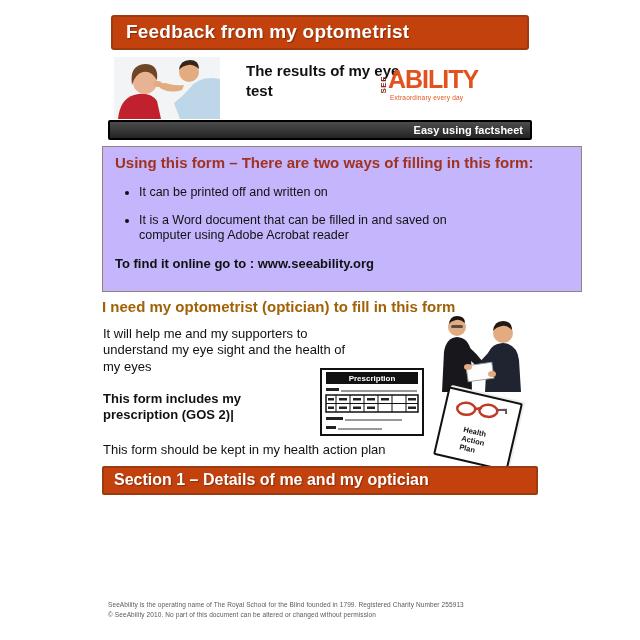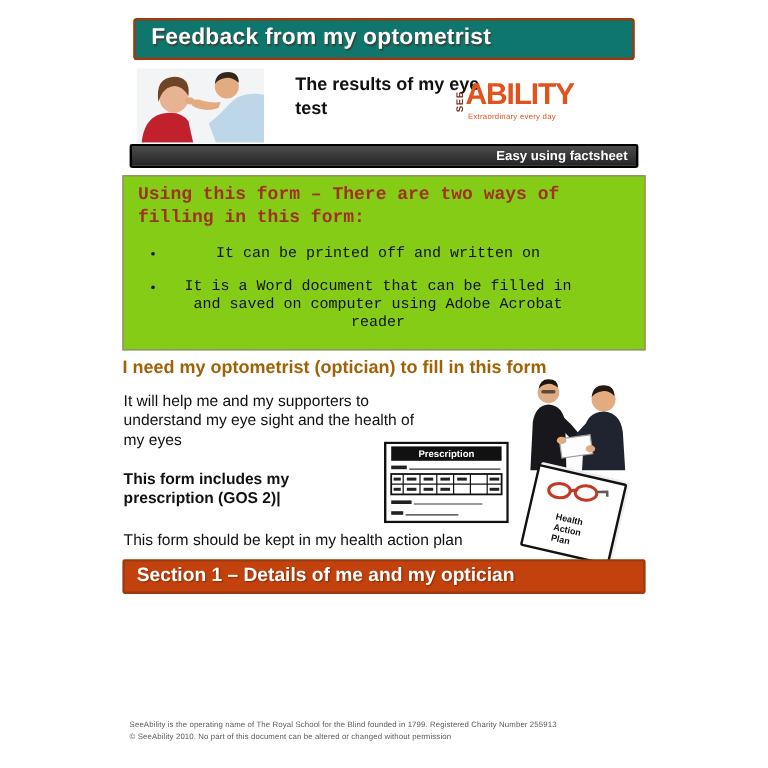--- a/index.html
+++ b/index.html
@@ -3,21 +3,21 @@
 <meta charset="utf-8">
 <style>
   * { margin:0; padding:0; box-sizing:border-box; }
   html,body { width:640px; height:640px; background:#fff; font-family:"Liberation Sans", sans-serif; }
   .canvas { position:relative; width:640px; height:640px; background:#ffffff; overflow:hidden; }
   .page { position:absolute; left:100px; top:10px; width:440px; height:622px; background:#fff; }
 
   
   .title-banner {
     position:absolute; left:11px; top:5px; width:418px; height:35px;
-    background:#0f766e; border:2px solid #9c3a12; border-radius:3px;
+    background:#c2410c; border:2px solid #9c3a12; border-radius:3px;
     color:#fff; font-weight:bold; font-size:19px; line-height:30px;
     padding-left:13px; text-shadow:1px 1px 1px rgba(90,25,5,.55);
     letter-spacing:.2px; white-space:nowrap; overflow:hidden;
   }
 
   
   .header-row { position:absolute; left:12px; top:45px; width:418px; height:64px; }
   .photo-eyetest { position:absolute; left:2px; top:2px; width:106px; height:62px; background:#f3f5f7; overflow:hidden; }
   .subtitle { position:absolute; left:134px; top:6px; width:170px; font-size:15px; font-weight:bold; color:#111; line-height:1.35; }
   .logo { position:absolute; right:2px; top:12px; width:150px; text-align:left; }
@@ -28,25 +28,25 @@
 
   
   .ribbon {
     position:absolute; left:8px; top:110px; width:424px; height:20px;
     background:linear-gradient(#4c4c4c,#242424); border:2px solid #000; border-radius:2px;
     color:#fff; font-size:11px; font-weight:bold; text-align:right; line-height:16px; padding-right:7px;
   }
 
   
   .using-box {
-    position:absolute; left:2px; top:136px; width:436px; height:146px;
-    border:1px solid #94837b; background:#84cc16; padding:7px 12px 0 12px;font-family:Liberation Mono, monospace;
+    position:absolute; left:2px; top:136px; width:480px; height:146px;
+    border:1px solid #94837b; background:#c4b5fd; padding:7px 12px 0 12px;
   }
   .using-heading { color:#a0331f; font-weight:bold; font-size:15px; line-height:1.25; }
-  .using-list { margin:12px 0 0 24px;text-align:center; }
+  .using-list { margin:12px 0 0 24px; }
   .using-list li { font-size:12.5px; color:#111; margin-bottom:13px; max-width:352px; line-height:1.2; }
   .online-note { font-size:13px; font-weight:bold; color:#111; margin-top:2px; }
 
   
   .opto { position:absolute; left:2px; top:288px; width:436px; height:166px; }
   .opto-heading { color:#a16207; font-weight:bold; font-size:15px; white-space:nowrap; }
   .opto-p1 { position:absolute; left:1px; top:28px; width:255px; font-size:13px; color:#111; line-height:1.25; }
   .opto-p2 { position:absolute; left:1px; top:93px; width:160px; font-size:13px; color:#111; line-height:1.25;font-weight:bold; }
   .opto-p3 { position:absolute; left:1px; top:144px; width:330px; font-size:13px; color:#111; line-height:1.2; }
   .photo-consult { position:absolute; right:3px; top:14px; width:112px; height:80px; background:#fff; }
@@ -113,20 +113,21 @@
     </div>
 
     <div class="ribbon">Easy using factsheet</div>
 
     <div class="using-box">
       <div class="using-heading">Using this form – There are two ways of filling in this form:</div>
       <ul class="using-list">
         <li>It can be printed off and written on</li>
         <li>It is a Word document that can be filled in and saved on computer using Adobe Acrobat reader</li>
       </ul>
+      <div class="online-note">To find it online go to : www.seeability.org</div>
     </div>
 
     <div class="opto">
       <div class="opto-heading">I need my optometrist (optician) to fill in this form</div>
       <div class="opto-p1">It will help me and my supporters to understand my eye sight and the health of my eyes</div>
 
       <div class="photo-consult">
         <svg width="112" height="80" viewBox="0 0 112 80">
           <rect width="112" height="80" fill="#ffffff"></rect>
 

